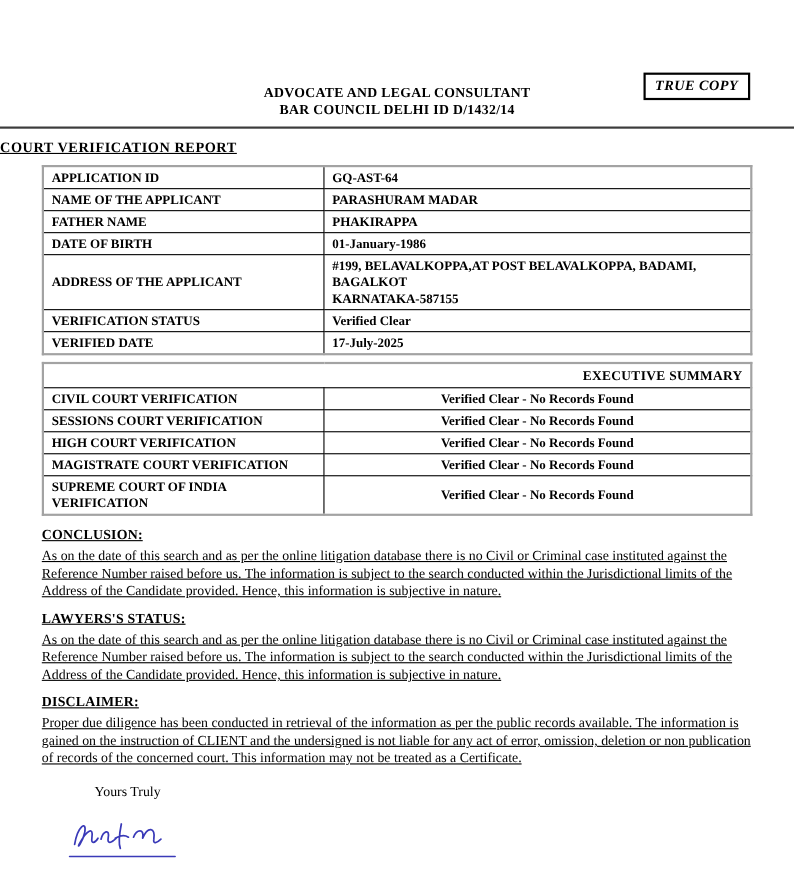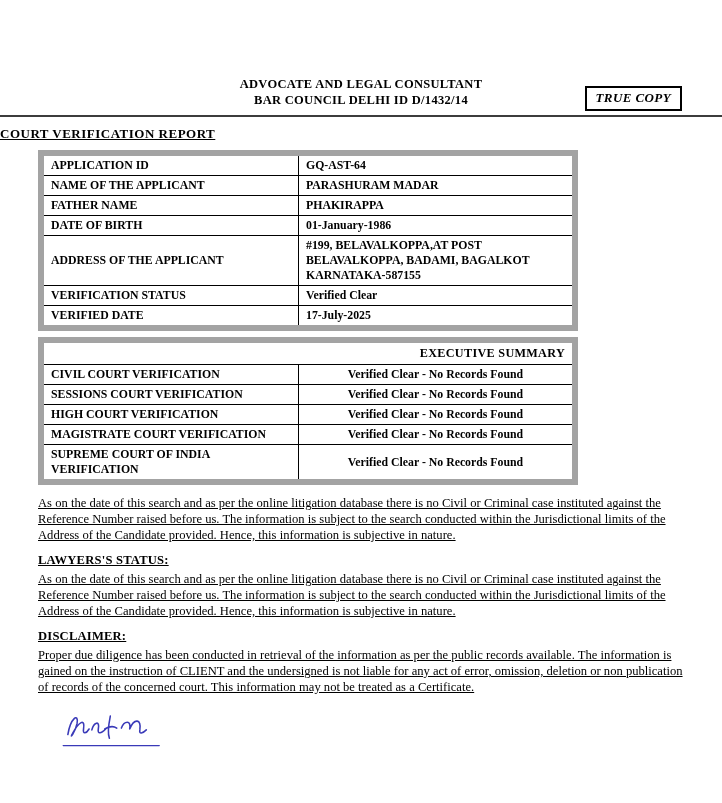--- a/index.html
+++ b/index.html
@@ -21,21 +21,21 @@
   }
   .lh-line {
     font-size: 12.5px;
     font-weight: bold;
     letter-spacing: 0.3px;
   }
 
   
   .true-copy {
     position: absolute;
-    top: 86px;
+    top: 66px;
     right: 40px;
     border: 2px solid #000;
     padding: 2px 9px 3px 9px;
     font-size: 13px;
     font-weight: bold;
     font-style: italic;
     letter-spacing: 0.4px;
   }
 
   .rule {
@@ -50,23 +50,23 @@
     text-align: left;
     font-size: 13px;
     font-weight: bold;
     text-decoration: underline;
     letter-spacing: 0.5px;
   }
 
   
   table.doc-table {
     border-collapse: collapse;
-    width: 540px;
+    width: 646px;
     margin: 8px 0 0 38px;
-    border: 6px solid #a3a3a3;
+    border: 2px solid #a3a3a3;
   }
   table.doc-table td {
     border: 1px solid #000;
     padding: 2px 7px;
     font-size: 11.8px;
     font-weight: bold;
     vertical-align: middle;
   }
   table.details td.lbl { width: 240px; }
   table.details td.val { white-space: pre-line; }
@@ -182,33 +182,35 @@
         <td class="val">Verified Clear - No Records Found</td>
       </tr>
       <tr>
         <td class="lbl">SUPREME COURT OF INDIA VERIFICATION</td>
         <td class="val">Verified Clear - No Records Found</td>
       </tr>
     </tbody>
   </table>
 
   <div class="section">
+    <div class="section-heading">CONCLUSION:</div>
     <div class="section-body">As on the date of this search and as per the online litigation database there is no Civil or Criminal case instituted against the Reference Number raised before us. The information is subject to the search conducted within the Jurisdictional limits of the Address of the Candidate provided. Hence, this information is subjective in nature.</div>
   </div>
 
   <div class="section">
     <div class="section-heading">LAWYERS'S STATUS:</div>
     <div class="section-body">As on the date of this search and as per the online litigation database there is no Civil or Criminal case instituted against the Reference Number raised before us. The information is subject to the search conducted within the Jurisdictional limits of the Address of the Candidate provided. Hence, this information is subjective in nature.</div>
   </div>
 
   <div class="section">
     <div class="section-heading">DISCLAIMER:</div>
     <div class="section-body">Proper due diligence has been conducted in retrieval of the information as per the public records available. The information is gained on the instruction of CLIENT and the undersigned is not liable for any act of error, omission, deletion or non publication of records of the concerned court. This information may not be treated as a Certificate.</div>
   </div>
 
+  <div class="yours-truly">Yours Truly</div>
 
   <div class="signature-wrap">
     <svg width="112" height="48" viewBox="0 0 120 52" aria-hidden="true">
       <path d="M10 32 C 13 14, 22 8, 20 20 C 18 30, 11 38, 15 31 C 22 18, 29 14, 27 26 C 26 32, 30 31, 33 26
                M 36 27 c 2 -8 9 -11 7 -1 c -1 6 3 5 8 0
                M 56 12 c -2 10 -3 19 -1 24
                M 50 26 c 5 -3 10 -3 13 -1
                M 68 25 c 3 -8 11 -9 9 1 c 5 -12 13 -11 11 1 c -1 5 3 4 7 0" stroke="currentColor" fill="none" stroke-width="1.7" stroke-linecap="round" stroke-linejoin="round"></path>
       <path d="M5 44 h 104" stroke="currentColor" stroke-width="1.5" stroke-linecap="round"></path>
     </svg>

